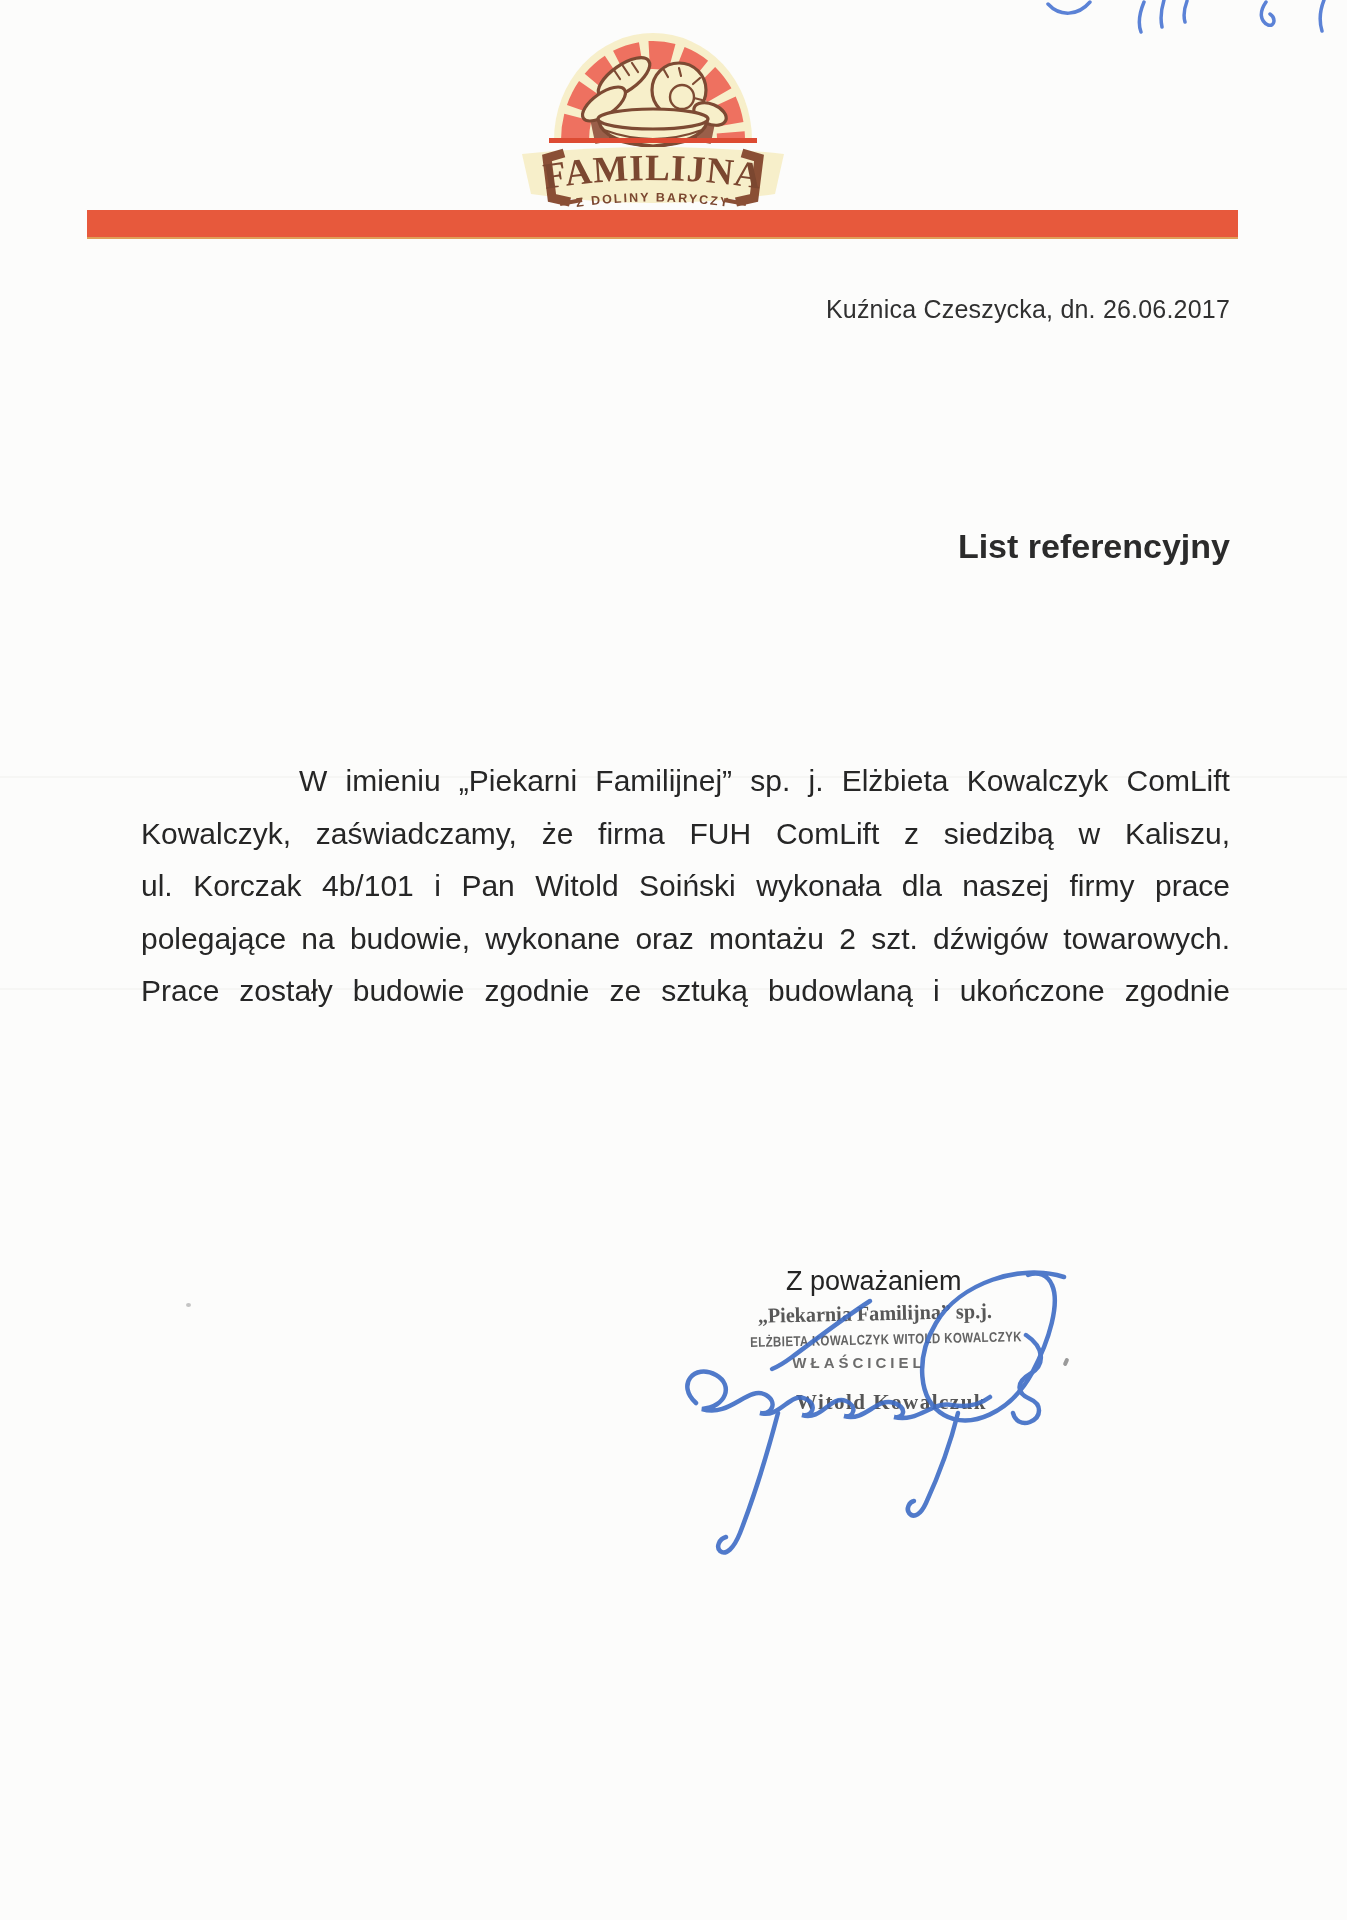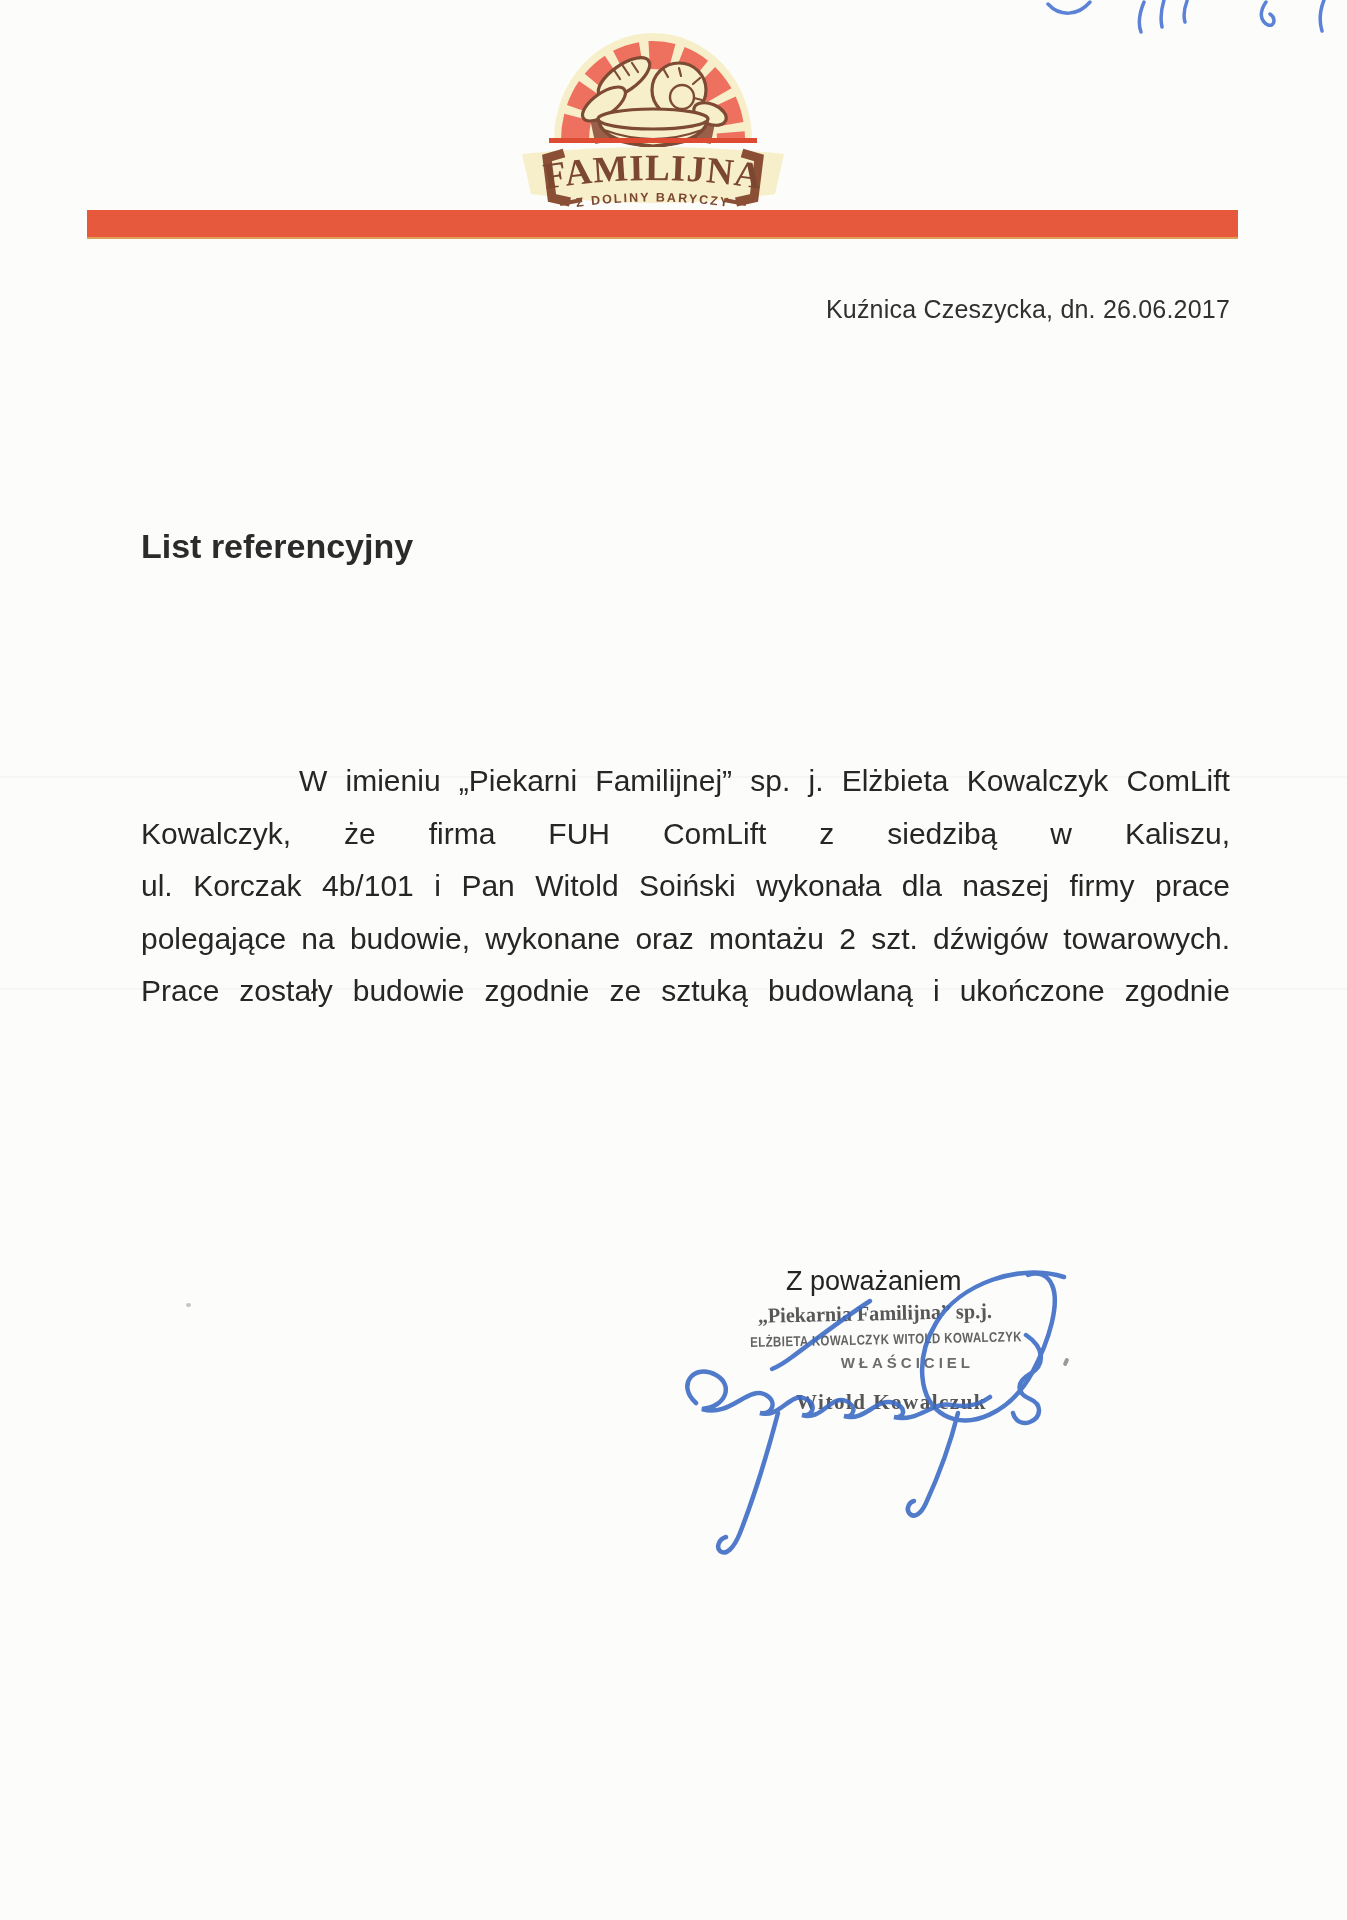--- a/index.html
+++ b/index.html
@@ -18,21 +18,21 @@
     position:absolute;left:87px;top:210px;width:1151px;height:27px;
     background:#e7593c;border-bottom:2px solid #e0a058;
   }
   .date-line{
     position:absolute;top:295px;right:117px;
     font-size:25px;color:#303030;letter-spacing:.2px;
   }
   
   .title{
     position:absolute;left:141px;top:527px;width:1089px;
-    text-align:left;font-size:34px;font-weight:bold;color:#2b2b2b;
+    text-align:right;font-size:34px;font-weight:bold;color:#2b2b2b;
   }
   .body{
     position:absolute;left:141px;top:755px;width:1089px;
     font-size:30px;line-height:52.5px;color:#262626;
   }
   .line{height:52.5px;white-space:nowrap;}
   .line.just{display:flex;justify-content:space-between;}
   .line.indent{padding-left:158px;}
   .closing{
     position:absolute;left:786px;top:1266px;
@@ -45,21 +45,21 @@
     font-family:"Liberation Serif", serif;font-weight:bold;font-size:21px;
     color:#585858;transform:rotate(-1.2deg) scaleX(.96);transform-origin:left top;
     white-space:nowrap;
   }
   .stamp-owners{
     position:absolute;left:10px;top:34px;
     font-weight:bold;font-size:14px;color:#636363;letter-spacing:.5px;
     transform:scaleX(.82) rotate(-1deg);transform-origin:left top;white-space:nowrap;
   }
   .stamp-role{
-    position:absolute;left:4px;top:54px;width:230px;text-align:right;
+    position:absolute;left:4px;top:54px;width:230px;text-align:center;
     font-weight:bold;font-size:15px;letter-spacing:4px;color:#6c6c6c;
   }
   .stamp-name{
     position:absolute;left:56px;top:90px;
     font-family:"Liberation Serif", serif;font-weight:bold;font-size:21px;
     letter-spacing:1.5px;color:#555;white-space:nowrap;
   }
   
   .sig{position:absolute;left:660px;top:1255px;width:600px;height:330px;}
   .topmarks{position:absolute;left:1020px;top:0;width:327px;height:40px;}
@@ -142,20 +142,21 @@
         <span>„Piekarni</span>
         <span>Familijnej”</span>
         <span>sp.</span>
         <span>j.</span>
         <span>Elżbieta</span>
         <span>Kowalczyk</span>
         <span>ComLift</span>
       </div>
     <div class="line just">
         <span>Kowalczyk,</span>
+        <span>zaświadczamy,</span>
         <span>że</span>
         <span>firma</span>
         <span>FUH</span>
         <span>ComLift</span>
         <span>z</span>
         <span>siedzibą</span>
         <span>w</span>
         <span>Kaliszu,</span>
       </div>
     <div class="line just">

